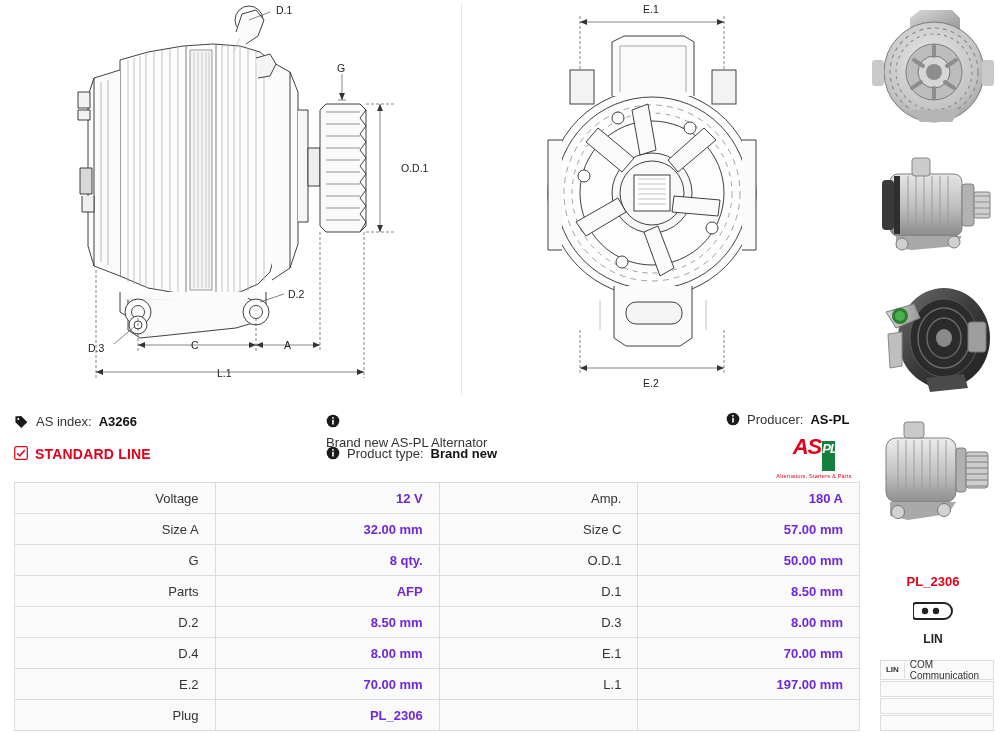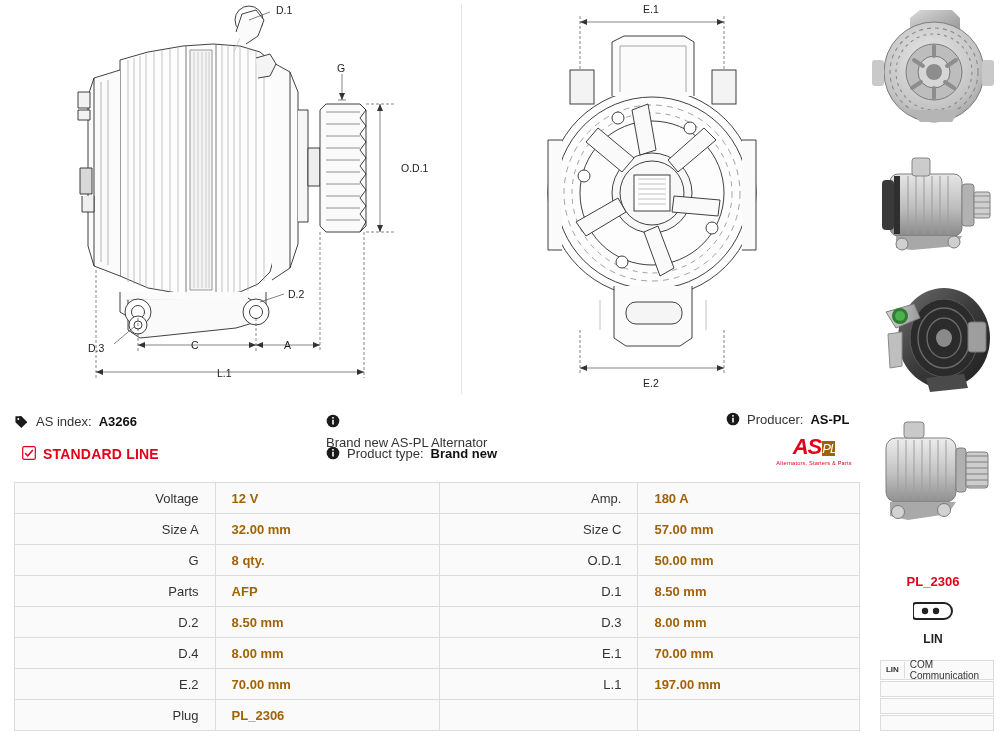--- a/index.html
+++ b/index.html
@@ -64,21 +64,21 @@
   .info-row {
     position: absolute;
     display: flex;
     align-items: flex-start;
     gap: 7px;
     white-space: nowrap;
   }
   .r1c1 { left: 0px;   top: 8px; }
   .r1c2 { left: 312px; top: 8px; flex-direction: column; }
   .r1c3 { left: 712px; top: 6px; }
-  .r2c1 { left: 8px;   top: 40px; }
+  .r2c1 { left: 0px;   top: 40px; }
   .r2c2 { left: 312px; top: 40px; }
 
   .lbl { color: #333; }
   .val { font-weight: bold; color: #111; }
   .standard-line {
     color: #e2001a;
     font-weight: bold;
     font-size: 14px;
     letter-spacing: 0.2px;
   }
@@ -102,25 +102,25 @@
     font-size: 22px;
     font-weight: bold;
     font-style: italic;
     color: #e2001a;
     letter-spacing: -1px;
     line-height: 1;
   }
   .aspl-logo .mark .bar {
     display: inline-block;
     width: 13px;
-    height: 15px;
-    background: #a16207;
+    height: 30px;
+    background: #15803d;
     color: #fff;
     font-style: italic;
-    font-weight: normal;
+    font-weight: bold;
     font-size: 13px;
     line-height: 15px;
     text-align: center;
     vertical-align: 1px;
     margin-left: 1px;
   }
   .aspl-logo .sub {
     font-size: 5.6px;
     color: #e2001a;
     letter-spacing: 0.2px;
@@ -141,22 +141,22 @@
     height: 30px;
     padding: 0 16px;
     background: #fafafa;
   }
   table.spec td.key {
     text-align: right;
     color: #333;
     width: 198px;
   }
   table.spec td.val {
-    text-align: left;
-    color: #a16207;
+    text-align: right;
+    color: #6d28d9;
     width: 225px;
   }
   table.spec td.empty { background: #fafafa; }
 
   
   .photos {
     position: absolute;
     left: 866px;
     top: 0;
     width: 134px;

